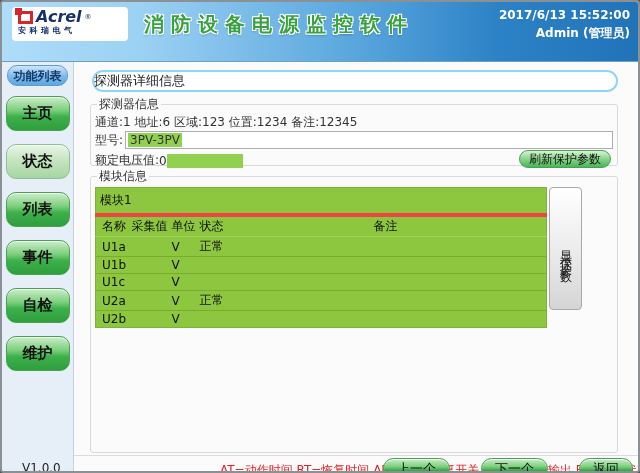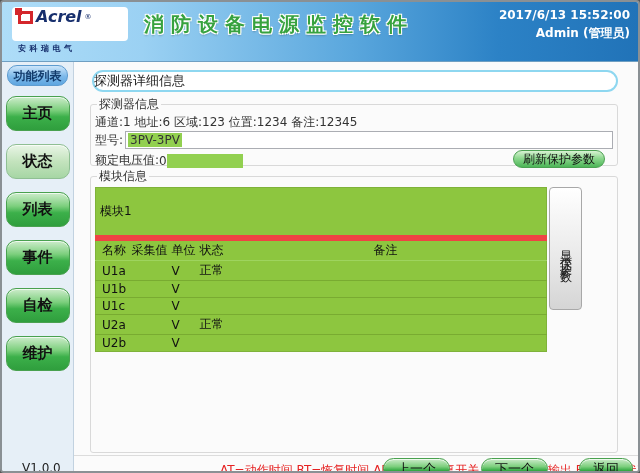--- a/index.html
+++ b/index.html
@@ -26,21 +26,21 @@
   .logo-mark {
     width:15px; height:13px; background:#fff;
     border:3px solid #d4262b; position:relative;
   }
   .logo-mark::after {
     content:""; position:absolute; left:-6px; top:-6px;
     width:7px; height:7px; background:#d4262b;
   }
   .logo-brand { font-size:16px; font-weight:bold; font-style:italic; color:#172f6d; letter-spacing:0; line-height:1;}
   .logo-reg { font-size:7px; color:#172f6d; vertical-align:top; }
-  .logo-sub { font-size:8px; font-weight:bold; color:#172f6d; letter-spacing:3.5px; margin-top:18px; white-space:nowrap; }
+  .logo-sub { font-size:8px; font-weight:bold; color:#172f6d; letter-spacing:3.5px; margin-top:0; white-space:nowrap; }
   .app-title {
     position:absolute; left:142px; top:9px;
     font-size:20px; font-weight:bold; color:#37a23f; letter-spacing:7px; white-space:nowrap;
     text-shadow:-1px -1px 0 #fff,1px -1px 0 #fff,-1px 1px 0 #fff,1px 1px 0 #fff,0 2px 2px rgba(0,0,0,.25);
   }
   .header-right {
     position:absolute; right:8px; top:4px; text-align:right;
     color:#fff; font-size:12px; font-weight:bold; line-height:18px; white-space:nowrap;
   }
 
@@ -91,34 +91,34 @@
   .model-row { display:flex; align-items:center; margin-top:1px; }
   .model-row label { flex:none; margin-right:2px; }
   .model-input {
     flex:1; height:18px; background:#fff; border:1px solid #abadb3;
     display:flex; align-items:center; padding-left:2px; overflow:hidden;
   }
   .hl { background:#92d050; padding:0 2px; line-height:14px; }
   .rated-row { display:flex; align-items:center; margin-top:3px; position:relative; }
   .hl-block { display:inline-block; width:76px; height:14px; background:#92d050; vertical-align:middle; }
   .refresh-btn {
-    position:absolute; right:8px; top:-2px; height:18px; padding:0 9px;
+    position:absolute; right:2px; top:-2px; height:18px; padding:0 9px;
     font-family:inherit; font-size:12px; color:#111;
     background:linear-gradient(#d9f2d4,#8ed88f 45%,#4cb557);
     border:1px solid #4ba152; border-radius:9px; cursor:pointer;
   }
 
   .module-wrap { display:flex; align-items:flex-start; margin-top:1px; }
   table.module {
     width:452px; border-collapse:collapse; table-layout:fixed;
     background:#8dc63f; font-size:12px; color:#111;
     border:1px solid #7fb23a;
   }
   table.module .title-row td {
-    padding:15px 4px; border-bottom:6px solid #ef4444; font-size:12px;
+    padding:4px 4px; border-bottom:4px solid #ef4444; font-size:12px;
   }
   table.module th {
     font-weight:normal; text-align:left; padding:1px 2px;
     border-bottom:1px solid #9ed45e;
   }
   table.module td { padding:1px 2px; height:15px; }
   table.module tbody tr { border-bottom:1px solid #79ab31; }
   table.module tbody tr:last-child { border-bottom:none; }
   .c-name{width:34px; padding-left:6px!important;} .c-val{width:40px;} .c-unit{width:28px;} .c-status{width:174px;} .c-note{}
 

